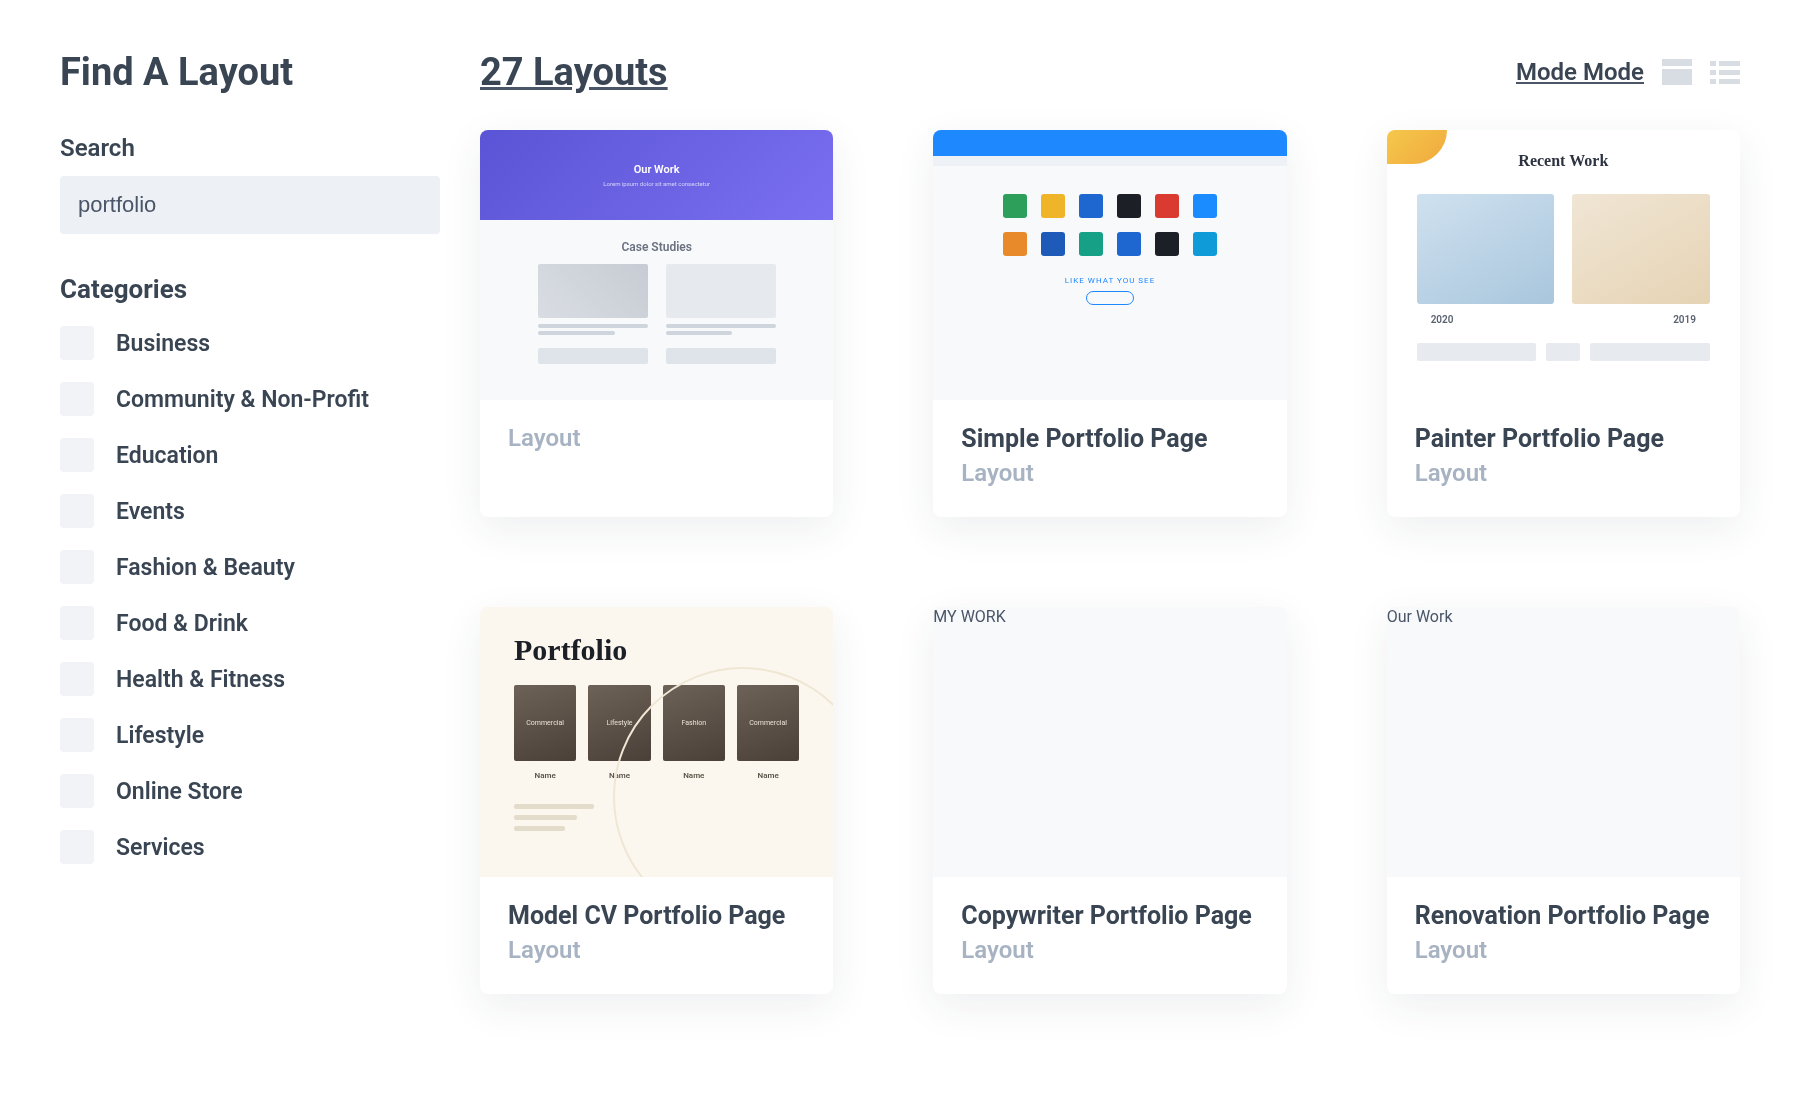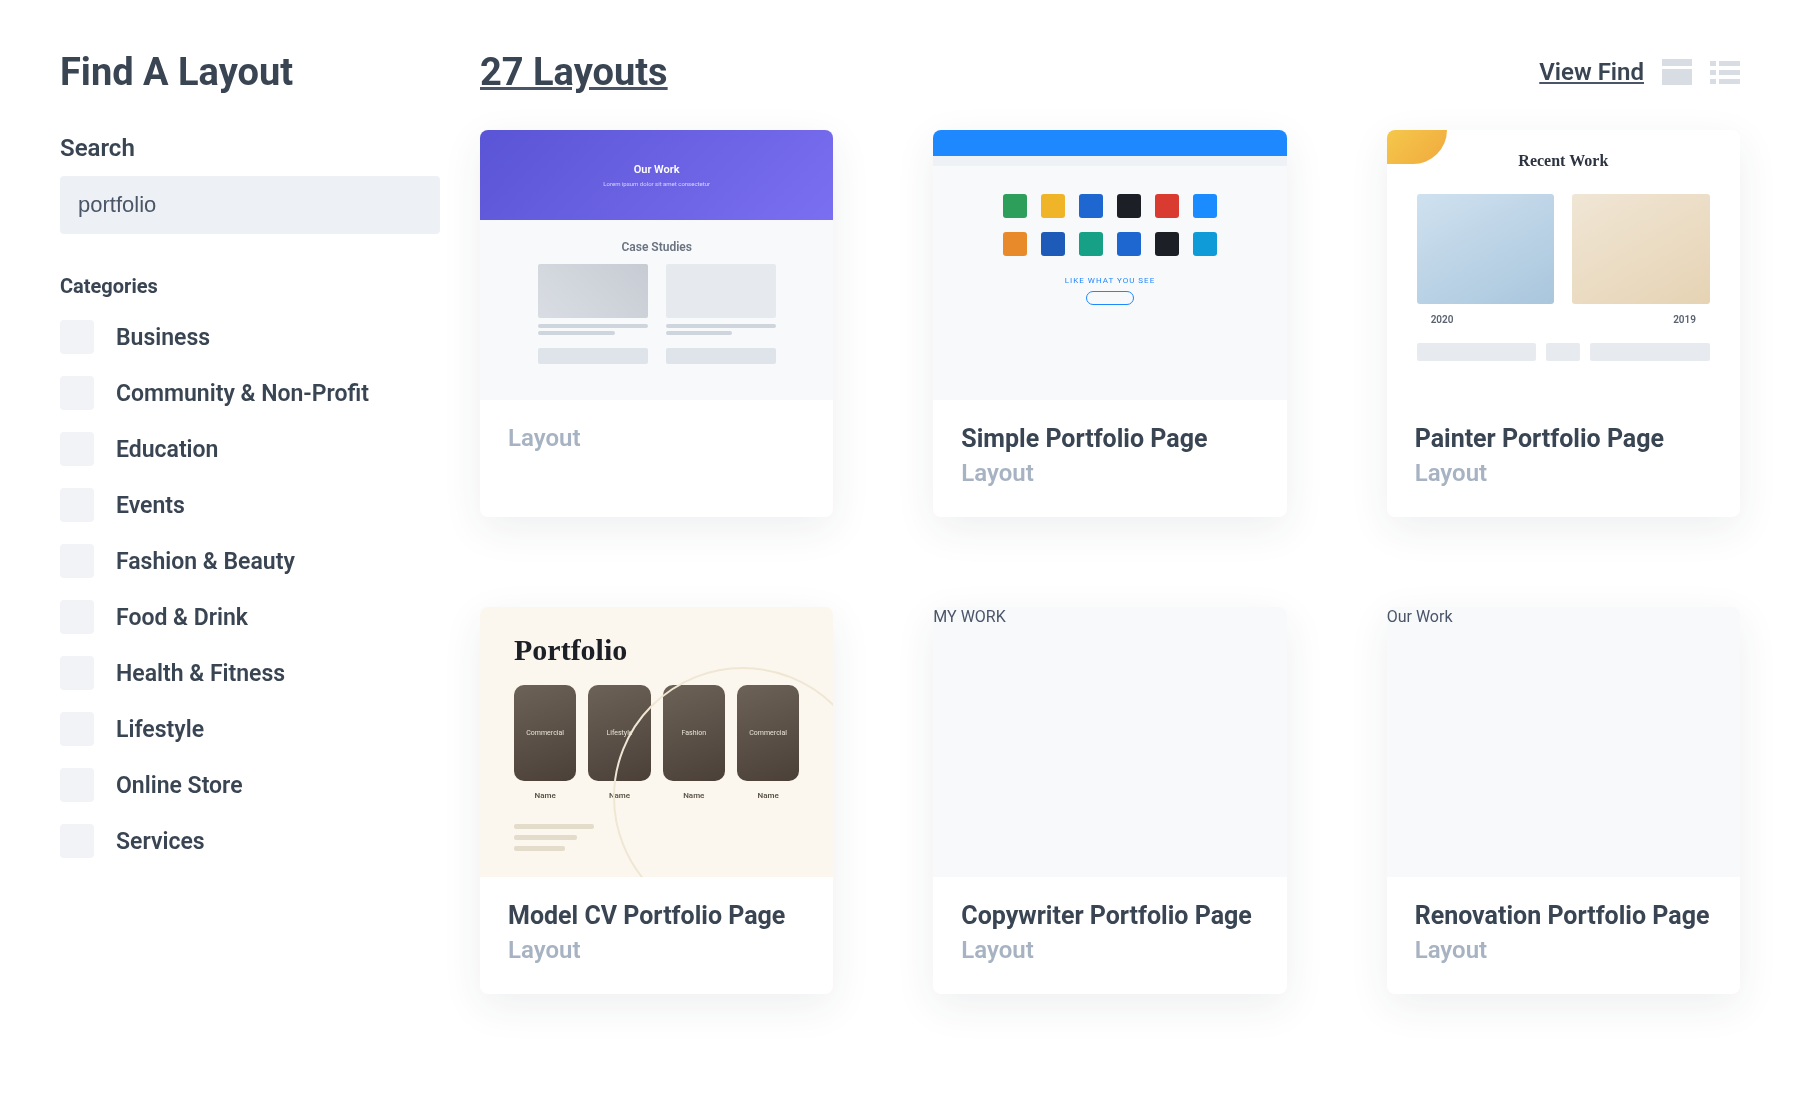--- a/index.html
+++ b/index.html
@@ -37,21 +37,21 @@
     height: 58px;
     background: #edf1f5;
     border: none;
     border-radius: 4px;
     padding: 0 18px;
     font-size: 22px;
     color: #4a5568;
     margin-bottom: 40px;
   }
   .categories-label {
-    font-size: 20px;
+    font-size: 26px;
     font-weight: 700;
     color: #3a4553;
     margin-bottom: 22px;
     display: block;
   }
   .cat-list { list-style: none; }
   .cat-item {
     display: flex;
     align-items: center;
     gap: 22px;
@@ -163,21 +163,21 @@
   .t-painter .yrs { display:flex; justify-content:space-between; margin:0 44px; font-size:10px; color:#5a6270; font-weight:600;}
   .t-painter .strip { display:flex; gap:10px; justify-content:center; margin:18px 30px 0;}
   .t-painter .strip div{ height:18px; background:#e7ebef; border-radius:2px;}
 
   
   .t-model { background:#fbf7ef; }
   .t-model .arc { position:absolute; right:-40px; top:60px; width:260px; height:260px; border-radius:50%; border:2px solid #efe6d4;}
   .t-model .title { font-size:30px; font-weight:800; color:#1c1f26; margin:26px 0 18px 34px; font-family:Georgia,serif;}
   .t-model .row { display:flex; gap:12px; padding:0 34px;}
   .t-model .col { flex:1; }
-  .t-model .ph { height:96px; background:linear-gradient(160deg,#6d6257,#4a4038); border-radius:10px; display:flex; align-items:center; justify-content:center; color:#e8e2d6; font-size:7px;}
+  .t-model .ph { height:76px; background:linear-gradient(160deg,#6d6257,#4a4038); border-radius:2px; display:flex; align-items:center; justify-content:center; color:#e8e2d6; font-size:7px;}
   .t-model .lbl { text-align:center; font-size:8px; color:#5a5347; margin-top:10px; font-weight:600;}
   .t-model .lines { margin:24px 34px 0; }
   .t-model .lines div { height:5px; background:#e3dccb; margin:6px 0; border-radius:2px;}
 </style>
 </head>
 <body>
 
 <div class="container">
 
   <aside class="sidebar">
@@ -228,21 +228,21 @@
           <span class="cat-check"></span>
     <span class="cat-label">Services</span>
         </li>
       </ul>
   </aside>
 
   <main class="main">
     <div class="main-header">
       <h2 class="results-title">27 Layouts</h2>
       <div class="view-mode">
-        <span class="view-mode-label">View Find</span>
+        <span class="view-mode-label">Mode Mode</span>
         <span class="vm-icon">
           <svg width="30" height="26" viewBox="0 0 30 26">
               <rect x="0" y="0" width="30" height="7" fill="#d8dde3"></rect>
               <rect x="0" y="10" width="30" height="16" fill="#d8dde3"></rect>
             </svg>
         </span>
         <span class="vm-icon">
           <svg width="30" height="26" viewBox="0 0 30 26">
             <rect x="0" y="2" width="6" height="5" fill="#d8dde3"></rect>
               <rect x="9" y="2" width="21" height="5" fill="#d8dde3"></rect>

